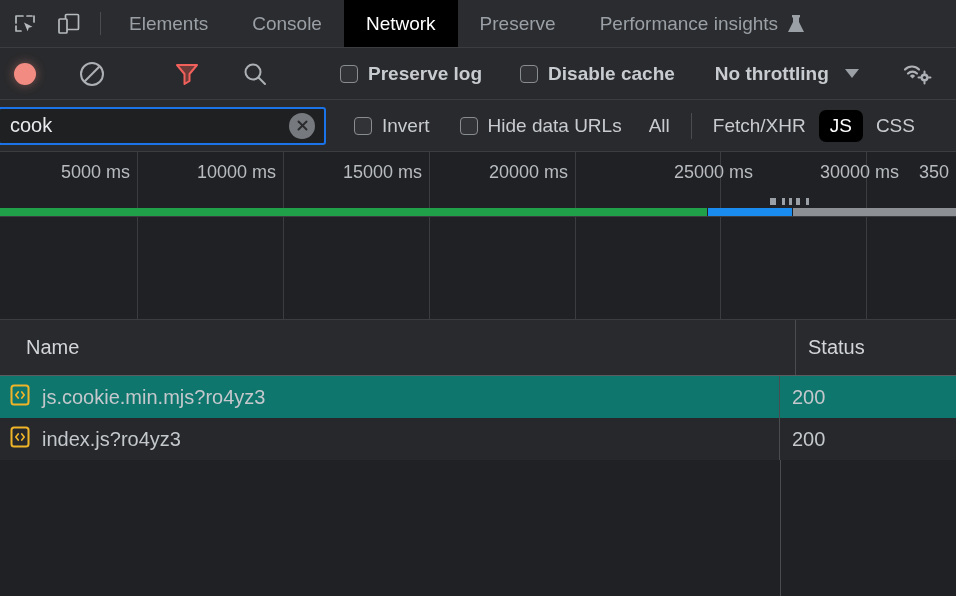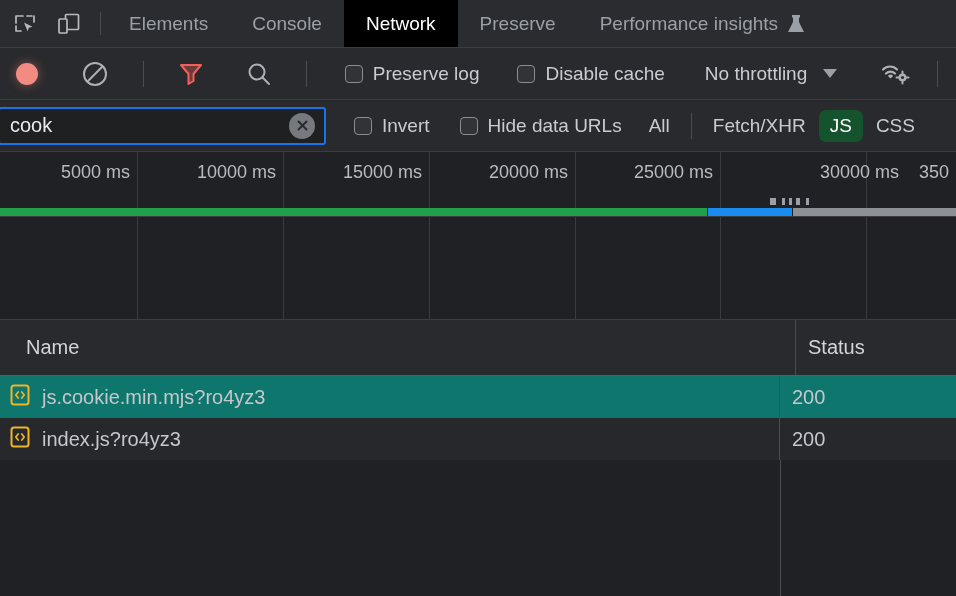--- a/index.html
+++ b/index.html
@@ -40,20 +40,21 @@
   .tab .flask { margin-left: 9px; display: inline-flex; }
 
   
   .toolbar {
     height: 52px; min-height: 52px;
     background: #292a2d;
     display: flex; align-items: center;
     padding: 0 8px;
     border-bottom: 1px solid #3b3d40;
     gap: 18px;
+    font-weight: bold;
   }
   .record-dot {
     width: 22px; height: 22px; border-radius: 50%;
     background: #f28b82;
     box-shadow: 0 0 8px 2px rgba(242,139,130,0.28);
   }
   .tb-sep { width: 1px; height: 26px; background: #4a4c4f; margin: 0 10px; }
   .chk-wrap {
     display: flex; align-items: center; gap: 10px;
     padding: 0 10px; cursor: pointer;
@@ -107,21 +108,21 @@
     display: flex; align-items: center; justify-content: center;
     cursor: pointer;
   }
   .filter-chk-group { display: flex; align-items: center; margin-left: 18px; gap: 10px; }
   .type-filters { display: flex; align-items: center; gap: 2px; margin-left: 6px; }
   .type-chip {
     font-size: 19px; color: #c8ccd0;
     padding: 5px 11px; border-radius: 7px;
     white-space: nowrap; cursor: pointer;
   }
-  .type-chip.active { background: #14532d; color: #ffffff; }
+  .type-chip.active { background: #000000; color: #ffffff; }
   .chip-sep { width: 1px; height: 26px; background: #4a4c4f; margin: 0 8px; }
 
   
   .overview {
     height: 168px; min-height: 168px;
     background: #202124;
     position: relative;
     border-bottom: 1px solid #3b3d40;
   }
   .ruler { position: absolute; inset: 0; }
@@ -323,21 +324,21 @@
   <div class="ruler" id="ruler">
       <div class="gridline" style="left: 137px;"></div>
       <div class="tick-label" style="left: 137px;">5000 ms</div>
       <div class="gridline" style="left: 283px;"></div>
       <div class="tick-label" style="left: 283px;">10000 ms</div>
       <div class="gridline" style="left: 429px;"></div>
       <div class="tick-label" style="left: 429px;">15000 ms</div>
       <div class="gridline" style="left: 575px;"></div>
       <div class="tick-label" style="left: 575px;">20000 ms</div>
       <div class="gridline" style="left: 720px;"></div>
-      <div class="tick-label" style="left: 720px;">25000 ms</div>
+      <div class="tick-label" style="left: 760px;">25000 ms</div>
       <div class="gridline" style="left: 866px;"></div>
       <div class="tick-label" style="left: 906px;">30000 ms</div>
       <div class="tick-label" style="left: 956px;">350</div>
     </div>
   <div class="ruler-baseline"></div>
   <div class="ticks-row" id="req-ticks">
       <div class="req-tick" style="left: 770px; width: 6px;"></div>
       <div class="req-tick" style="left: 782px; width: 3px;"></div>
       <div class="req-tick" style="left: 789px; width: 3px;"></div>
       <div class="req-tick" style="left: 796px; width: 4px;"></div>

